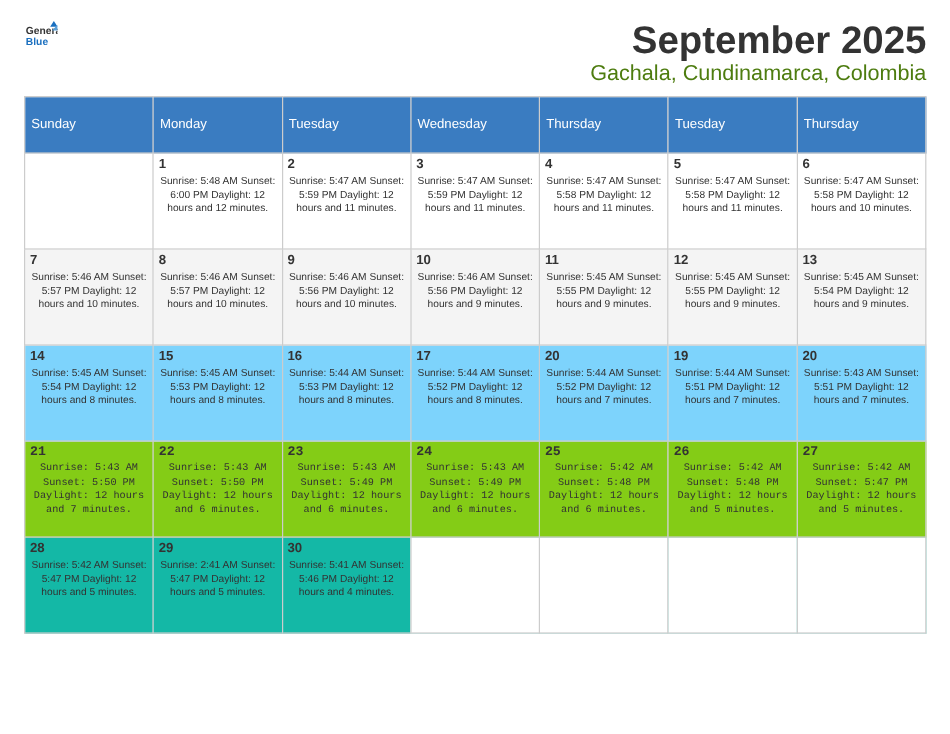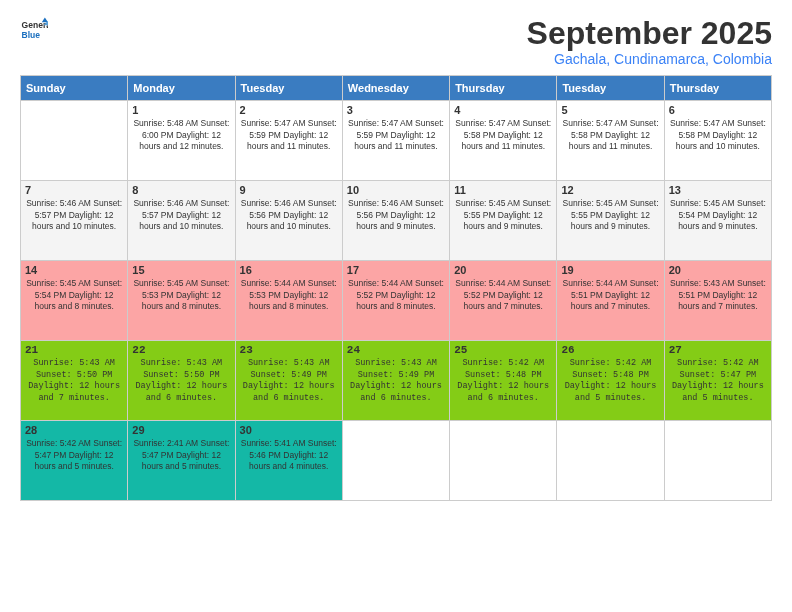--- a/index.html
+++ b/index.html
@@ -34,34 +34,34 @@
       text-align: right;
     }
     .month-title {
       font-size: 32px;
       font-weight: bold;
       color: #333;
       line-height: 1.1;
       text-align: right;
     }
     .subtitle {
-      font-size: 14px;
-      color: #3b82f6;
+      font-size: 18px;
+      color: #4d7c0f;
     }
     .calendar {
       width: 100%;
       border-collapse: collapse;
       table-layout: fixed;
     }
     .calendar th {
       background-color: #3a7cc1;
       color: #fff;
       font-size: 11px;
-      font-weight: bold;
-      padding: 6px 5px;
+      font-weight: normal;
+      padding: 17px 5px;
       text-align: left;
       border: 1px solid #ccc;
     }
     .calendar td {
       border: 1px solid #ccc;
       vertical-align: top;
       padding: 3px 4px;
       font-size: 9.5px;
       color: #333;
       height: 80px;
@@ -200,21 +200,21 @@
 and 9 minutes.</div>
           </td>
           <td>
             <span class="day-num">13</span>
             <div class="day-info">Sunrise: 5:45 AM
 Sunset: 5:54 PM
 Daylight: 12 hours
 and 9 minutes.</div>
           </td>
         </tr>
-        <tr style="background: #fca5a5;">
+        <tr style="background: #7dd3fc;">
           <td>
             <span class="day-num">14</span>
             <div class="day-info">Sunrise: 5:45 AM
 Sunset: 5:54 PM
 Daylight: 12 hours
 and 8 minutes.</div>
           </td>
           <td>
             <span class="day-num">15</span>
             <div class="day-info">Sunrise: 5:45 AM

